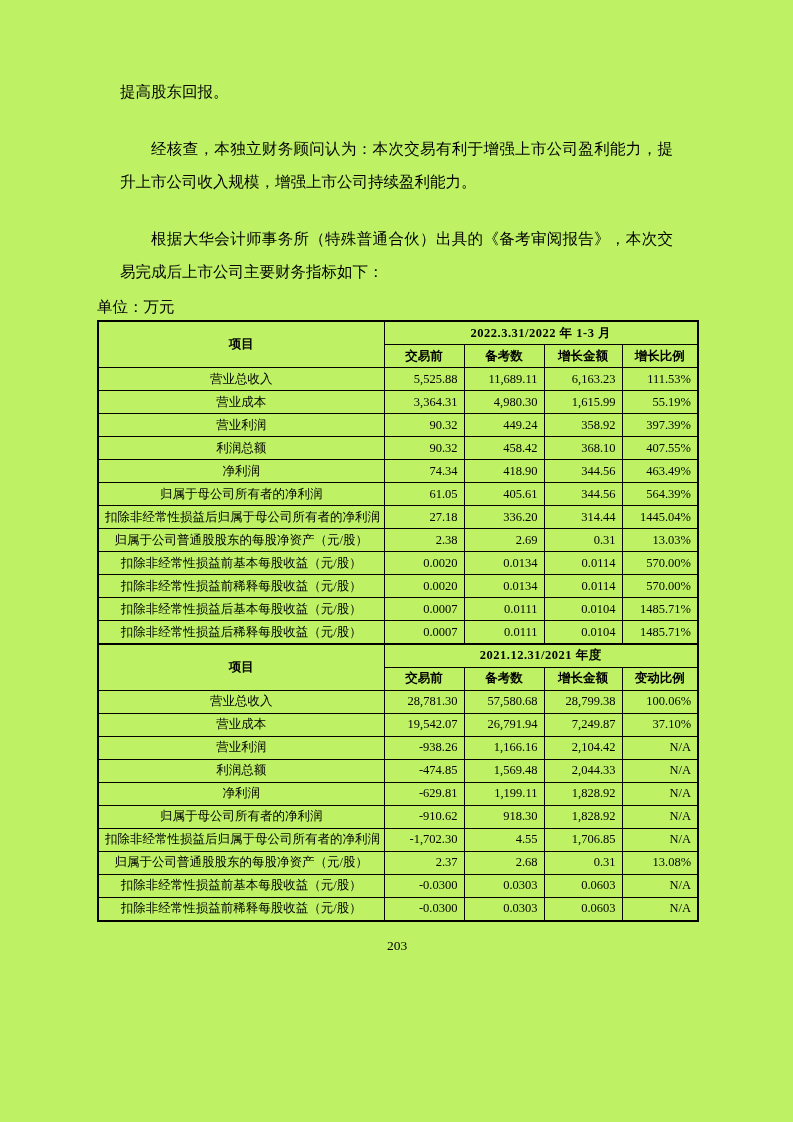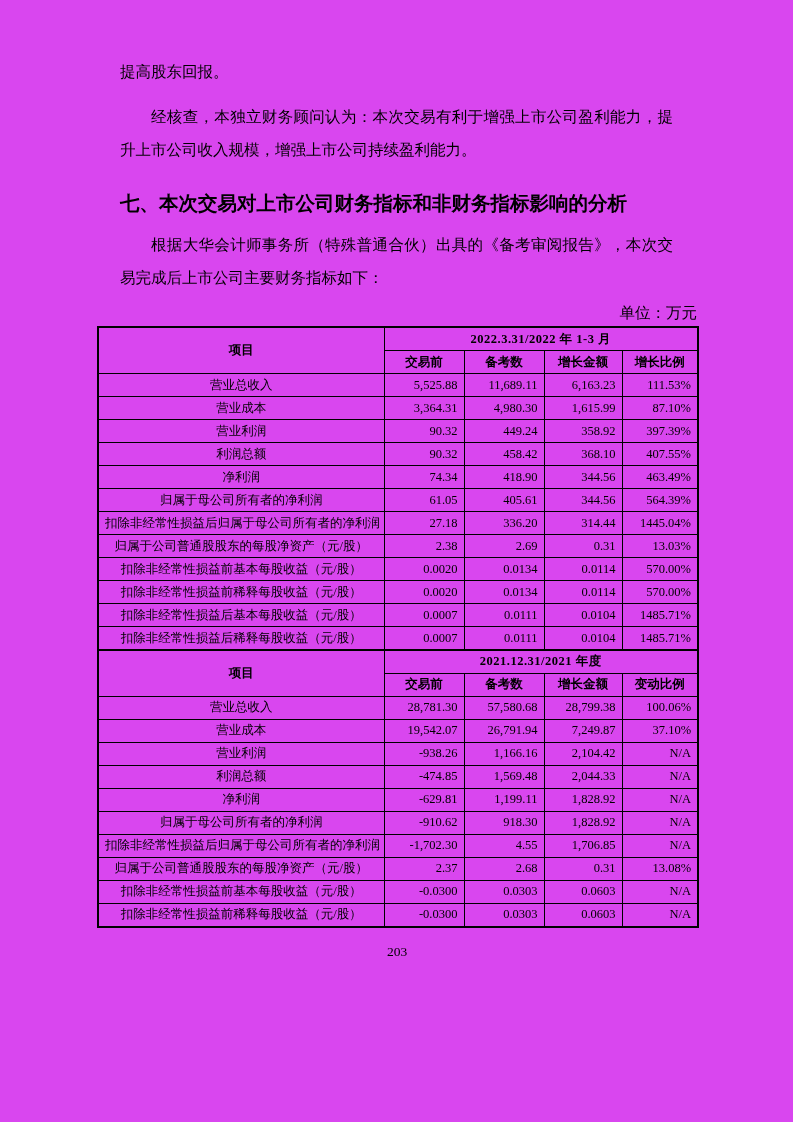--- a/index.html
+++ b/index.html
@@ -1,37 +1,37 @@
 <!DOCTYPE html>
 <html><head>
 <meta charset="utf-8">
 <style>
   html,body { margin:0; padding:0; background:#ffffff; }
   .page {
-    width:793px; height:1122px; background:#d946ef; color:#000;
+    width:793px; height:1122px; background:#bef264; color:#000;
     font-family:"Liberation Serif","DejaVu Serif",serif;
-    box-sizing:border-box; padding:55px 96px 0 97px; position:relative;
+    box-sizing:border-box; padding:75px 96px 0 97px; position:relative;
     overflow:hidden;
   }
   .body-text {
     margin:0 24px 0 23px; font-size:15.5px; line-height:33px;
     text-align:justify; text-justify:inter-ideograph;
   }
   .indent { text-indent:2em; }
-  .gap-sm { margin-top:12px; }
+  .gap-sm { margin-top:24px; }
   .h1 {
     margin:24px 0 0 23px; font-family:"Liberation Sans","DejaVu Sans",sans-serif;
     font-weight:bold; font-size:19.5px; line-height:26px;
   }
   .h2 {
     margin:28px 0 0 23px; font-family:"Liberation Sans","DejaVu Sans",sans-serif;
     font-weight:bold; font-size:17.5px; line-height:24px;
   }
   .unit {
-    margin-top:8px; text-align:right; font-size:15.5px; line-height:22px;
+    margin-top:8px; text-align:left; font-size:15.5px; line-height:22px;
   }
   table.fin {
     width:600px; border-collapse:collapse; table-layout:fixed;
     border:2.5px solid #000; margin-top:2px;
   }
   table.fin.second { margin-top:-2.5px; }
   col.c0 { width:286px; } col.c1 { width:80px; } col.c2 { width:80px; }
   col.c3 { width:78px; } col.c4 { width:76px; }
   table.fin th, table.fin td {
     border:1px solid #000; font-size:12.5px; line-height:17px;
@@ -45,21 +45,20 @@
 </style>
 </head>
 <body>
 
 <div class="page">
 
   <p class="body-text">提高股东回报。</p>
 
   <p class="body-text indent gap-sm">经核查，本独立财务顾问认为：本次交易有利于增强上市公司盈利能力，提升上市公司收入规模，增强上市公司持续盈利能力。</p>
 
-  <div class="h1">七、本次交易对上市公司财务指标和非财务指标影响的分析</div>
 
 
   <p class="body-text indent gap-sm">根据大华会计师事务所（特殊普通合伙）出具的《备考审阅报告》，本次交易完成后上市公司主要财务指标如下：</p>
 
   <div class="unit">单位：万元</div>
 
   <table class="fin">
     <colgroup>
         <col class="c0">
         <col class="c1">
@@ -85,21 +84,21 @@
           <td class="num-cell">5,525.88</td>
           <td class="num-cell">11,689.11</td>
           <td class="num-cell">6,163.23</td>
           <td class="num-cell">111.53%</td>
         </tr>
         <tr>
           <td class="item-cell">营业成本</td>
           <td class="num-cell">3,364.31</td>
           <td class="num-cell">4,980.30</td>
           <td class="num-cell">1,615.99</td>
-          <td class="num-cell">87.10%</td>
+          <td class="num-cell">55.19%</td>
         </tr>
         <tr>
           <td class="item-cell">营业利润</td>
           <td class="num-cell">90.32</td>
           <td class="num-cell">449.24</td>
           <td class="num-cell">358.92</td>
           <td class="num-cell">397.39%</td>
         </tr>
         <tr>
           <td class="item-cell">利润总额</td>

